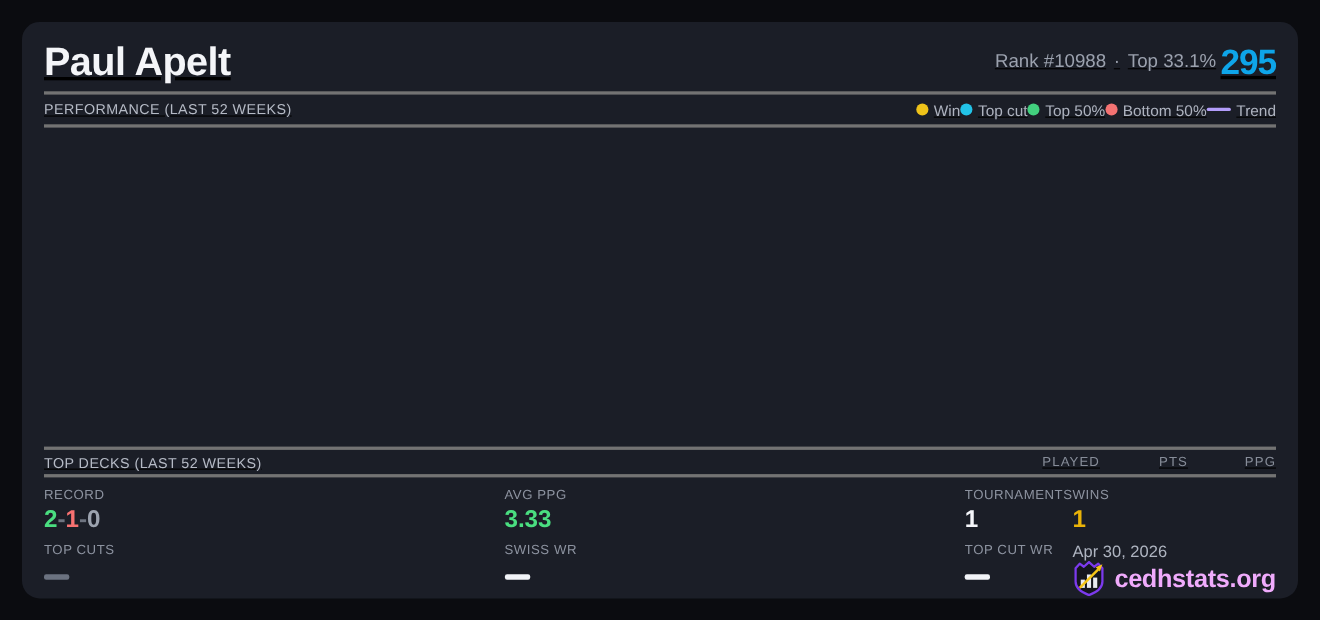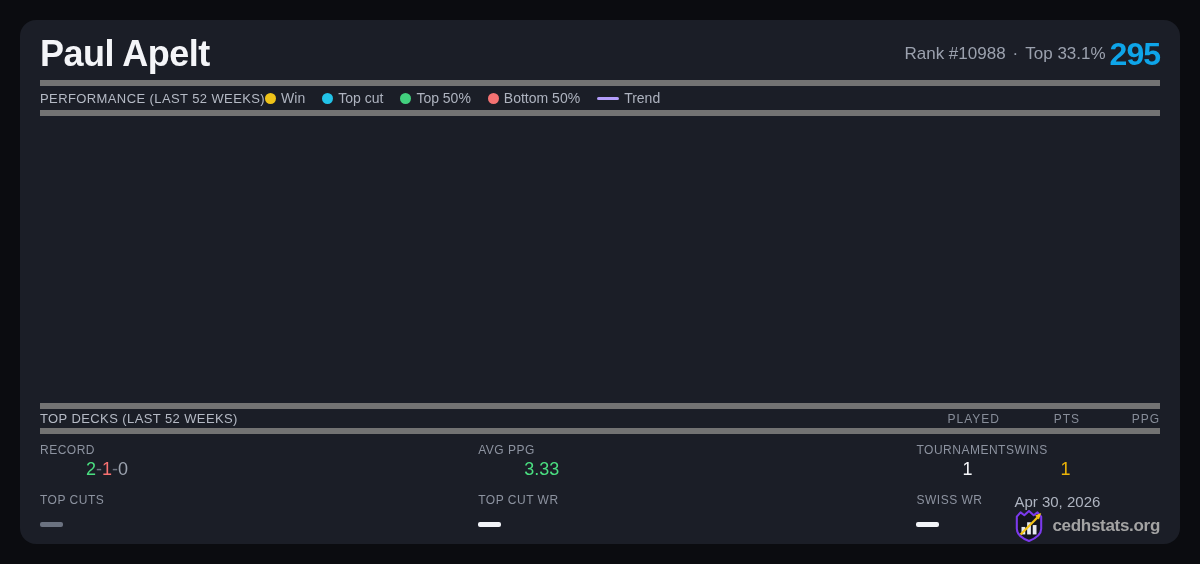--- a/index.html
+++ b/index.html
@@ -13,21 +13,21 @@
   .card {
     position: absolute;
     left: 20px; top: 20px;
     width: 1160px; height: 524px;
     background: #1b1e27;
     border-radius: 16px;
     padding: 0 20px;
     display: flex;
     flex-direction: column;
   }
-  .divider-b { border-bottom: 6px solid #737373; }
+  .divider-b { border-bottom: 3px solid #737373; text-decoration: underline; }
 
   
   .card-header {
     height: 66px;
     display: flex;
     justify-content: space-between;
     align-items: center;
     padding-top: 8px;
   }
   .player-name {
@@ -44,29 +44,29 @@
     font-weight: 700;
     color: #0ea5e9;
     line-height: 1;
     letter-spacing: -1px;
   }
 
   
   .perf-row {
     height: 30px;
     display: flex;
-    justify-content: flex-start;
+    justify-content: space-between;
     align-items: center;
   }
   .section-label {
     font-size: 13px;
     color: #b5bac5;
     letter-spacing: 0.4px;
   }
-  .legend { display: flex; align-items: center; gap: 17px; }
+  .legend { display: flex; align-items: center; }
   .legend-item { display: flex; align-items: center; gap: 5px; }
   .legend-label { font-size: 14px; color: #aeb3bf; }
   .legend-dot { width: 11px; height: 11px; border-radius: 50%; display: inline-block; }
   .legend-line { width: 22px; height: 3px; border-radius: 2px; display: inline-block; }
 
   
   .chart-area { flex: 1; }
 
   
   .decks-row {
@@ -93,47 +93,46 @@
     grid-template-rows: 1fr 1fr;
     padding-top: 9px;
   }
   .stat-cell { display: flex; flex-direction: column; }
   .stat-label {
     font-size: 12px;
     color: #8d93a0;
     letter-spacing: 0.5px;
   }
   .stat-value {
-    font-size: 18px;
-    font-weight: 400;
+    font-size: 22px;
+    font-weight: 700;
     margin-top: 3px;
     line-height: 1.1;
     color: #f5f6fa;
-    margin-left: 46px;
   }
   .dash-bar {
     width: 23px; height: 5px;
     border-radius: 2px;
     margin-top: 15px;
   }
 
   .footer-cell {
     grid-column: 4;
     grid-row: 2;
     display: flex;
     flex-direction: column;
     justify-content: space-between;
     padding-bottom: 2px;
   }
   .report-date { font-size: 15px; color: #aeb4c0; }
   .brand-row { display: flex; align-items: center; gap: 8px; }
   .brand-name {
-    font-size: 17px;
-    font-weight: 700;
-    color: #a3a3a3;
+    font-size: 23px;
+    font-weight: 700;
+    color: #f0abfc;
     letter-spacing: -0.3px;
   }
 </style>
 </head>
 <body>
 
 <div class="card">
 
   <header class="card-header divider-b">
     <h1 class="player-name">Paul Apelt</h1>
@@ -201,27 +200,27 @@
       <span class="stat-label">WINS</span>
       <span class="stat-value" id="winsValue" style="color: rgb(234, 179, 8);">1</span>
     </div>
 
     <div class="stat-cell">
       <span class="stat-label">TOP CUTS</span>
       <span class="dash-bar" id="topCutsDash" style="background: rgb(107, 114, 128);"></span>
     </div>
 
     <div class="stat-cell">
+      <span class="stat-label">SWISS WR</span>
+      <span class="dash-bar" id="swissWrDash" style="background: rgb(242, 244, 248);"></span>
+    </div>
+
+    <div class="stat-cell">
       <span class="stat-label">TOP CUT WR</span>
       <span class="dash-bar" id="topCutWrDash" style="background: rgb(242, 244, 248);"></span>
-    </div>
-
-    <div class="stat-cell">
-      <span class="stat-label">SWISS WR</span>
-      <span class="dash-bar" id="swissWrDash" style="background: rgb(242, 244, 248);"></span>
     </div>
 
     <div class="footer-cell">
       <div class="report-date">Apr 30, 2026</div>
       <div class="brand-row">
         <svg width="30" height="32" viewBox="0 0 32 34">
           <path d="M3 7 L7 2.5 L11 5.5 L16 1 L21 5.5 L25 2.5 L29 7 L29 20 Q29 28 16 33 Q3 28 3 20 Z" fill="#14151d" stroke="#7c3aed" stroke-width="2.2" stroke-linejoin="round"></path>
           <rect x="8" y="18" width="4" height="8" fill="#e8eaf0"></rect>
           <rect x="14" y="13" width="4" height="13" fill="#e8eaf0"></rect>
           <rect x="20" y="16" width="4" height="10" fill="#e8eaf0"></rect>

